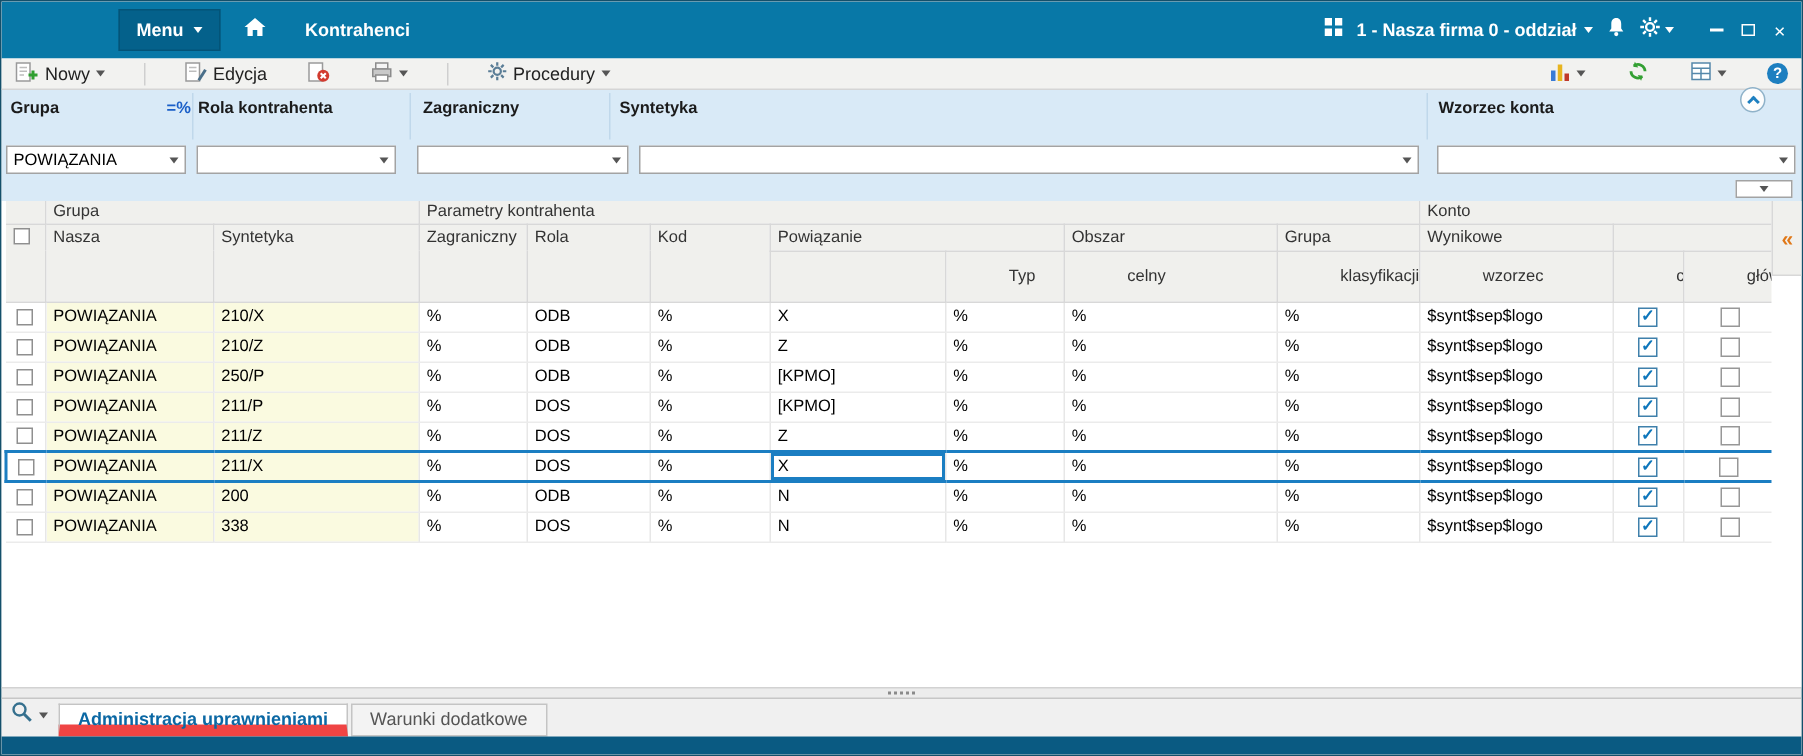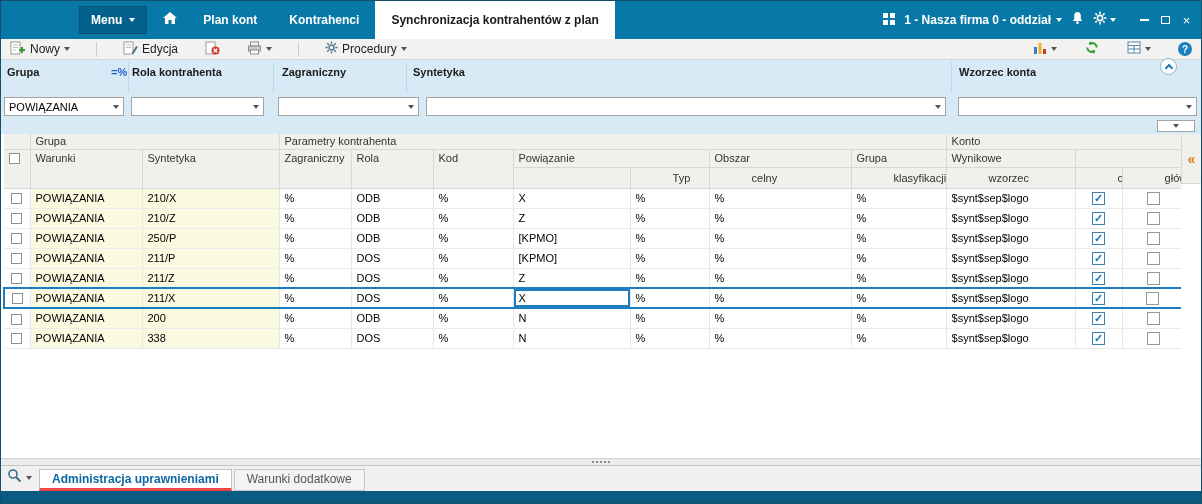--- a/index.html
+++ b/index.html
@@ -42,21 +42,21 @@
   .mini-dd { position:absolute; right:6px; bottom:2px; width:38px; height:12px; background:#fff; border:1px solid #a3a3a3; display:flex; align-items:center; justify-content:center; }
   .collapse-circle { position:absolute; top:-2px; right:24px; width:17px; height:17px; border-radius:50%; background:#fdfdfd; border:1px solid #8fb2c9; display:flex; align-items:center; justify-content:center; z-index:5; }
   .chev-up { width:6px; height:6px; border-left:2px solid #1d7fc0; border-top:2px solid #1d7fc0; transform:rotate(45deg); margin-top:3px; }
 
   
   .grid-area { position:absolute; top:133px; left:0; right:0; height:324px; background:#fff; }
   table.grid { border-collapse:collapse; table-layout:fixed; width:1180px; margin-left:2px; }
   table.grid th { background:#f0f0ed; border-right:1px solid #d8d8d8; border-bottom:1px solid #d8d8d8; font-size:11px; font-weight:normal; text-align:left; padding:0 5px; color:#333; white-space:nowrap; overflow:hidden; }
   tr.gh1 th { height:15px; }
   tr.gh2 th { height:18px; vertical-align:top; padding-top:2px; }
-  tr.gh3 th { height:21px;padding-left:42px; }
+  tr.gh3 th { height:34px;padding-left:42px; }
   th.sorted { color:#1a5fc8; }
   th.cbh { vertical-align:bottom; padding:0 0 3px 7px; }
   table.grid td { border-right:1px solid #e7e7e7; border-bottom:1px solid #ebebeb; font-size:11px; padding:0 5px; height:20px; white-space:nowrap; overflow:hidden; color:#000; background:#fff; }
   td.yellow { background:#fafae0 !important; }
   td.cb-cell { text-align:center; padding:0 !important; }
   .cbx { display:inline-block; width:11px; height:11px; border:1px solid #8f8f8f; background:#fff; vertical-align:middle; }
   .cbx2 { display:inline-block; width:13px; height:13px; border:1px solid #979797; background:#fff; vertical-align:middle; font-size:11px; line-height:11px; font-weight:bold; color:#0d76bb; text-align:center; }
   .cbx2.checked { border-color:#3f80ab; }
   tr.selected td { border-top:2px solid #1b7ec2; border-bottom:2px solid #1b7ec2; }
   tr.selected td:first-child { border-left:2px solid #1b7ec2; }
@@ -65,48 +65,42 @@
   .right-strip { position:absolute; top:0; right:0; width:20px; height:100%; background:#fff; }
   .right-strip .head { height:50px; background:#f0f0ed; border-bottom:1px solid #d8d8d8; border-left:1px solid #d8d8d8; display:flex; align-items:center; justify-content:center; }
   .collapse-right { color:#e07818; font-weight:bold; font-size:14px; line-height:14px; }
 
   
   .splitter { position:absolute; top:457px; left:0; right:0; height:8px; background:#ececec; border-top:1px solid #d2d2d2; border-bottom:1px solid #c6c6c6; display:flex; align-items:center; justify-content:center; gap:2px; }
   .grip-dot { width:2px; height:2px; background:#8a8a8a; }
   .bottom-tabs { position:absolute; top:465px; left:0; right:0; height:25px; background:#f0f0f0; display:flex; align-items:flex-end; padding-left:4px; }
   .bt-icon { display:flex; align-items:center; gap:4px; margin:0 7px 4px 2px; }
   .btab { height:22px; line-height:19px; padding:0 12px; font-size:12px; border:1px solid #c4c4c4; background:#f3f3f3; color:#555; margin-right:2px; white-space:nowrap; }
-  .btab.active { background:#fff; color:#0b68a4; font-weight:bold; border-bottom:3px solid #ef4444; }
+  .btab.active { background:#fff; color:#0b68a4; font-weight:bold; border-bottom:8px solid #ef4444; }
   .statusbar { position:absolute; top:490px; left:0; right:0; height:12px; background:#0a5a82; }
 </style>
 </head>
 <body>
 
 <div class="window">
 
   <div class="titlebar">
     <div class="menu-btn">
       <span>Menu</span>
       <span class="caret white"></span>
     </div>
     <div class="home-btn">
       <span>
         <svg width="16" height="14" viewBox="0 0 16 14">
             <path d="M8 1 L15 7 L13 7 L13 13 L9.5 13 L9.5 9 L6.5 9 L6.5 13 L3 13 L3 7 L1 7 Z" fill="#fff"></path>
           </svg>
       </span>
     </div>
     <div class="tb-tab">
-      <span>Plan kont</span>
-    </div>
-    <div class="tb-tab">
       <span>Kontrahenci</span>
-    </div>
-    <div class="tb-tab active">
-      <span>Synchronizacja kontrahentów z plan</span>
     </div>
     <div class="tb-right">
       <span>
         <svg width="12" height="12">
             <rect x="0" y="0" width="5" height="5" fill="#fff"></rect>
             <rect x="7" y="0" width="5" height="5" fill="#fff"></rect>
             <rect x="0" y="7" width="5" height="5" fill="#fff"></rect>
             <rect x="7" y="7" width="5" height="5" fill="#fff"></rect>
           </svg>
       </span>
@@ -306,21 +300,21 @@
       </colgroup>
       <thead>
         <tr class="gh1">
           <th></th>
           <th colspan="2">Grupa</th>
           <th colspan="7">Parametry kontrahenta</th>
           <th colspan="3">Konto</th>
         </tr>
         <tr class="gh2">
           <th rowspan="2" class="cbh"><span class="cbx"></span></th>
-          <th rowspan="2">Warunki</th>
+          <th rowspan="2">Nasza</th>
           <th rowspan="2">Syntetyka</th>
           <th rowspan="2">Zagraniczny</th>
           <th rowspan="2">Rola</th>
           <th rowspan="2">Kod</th>
           <th colspan="2" class="sorted">Powiązanie</th>
           <th>Obszar</th>
           <th>Grupa</th>
           <th>Wynikowe</th>
           <th colspan="2"></th>
         </tr>

